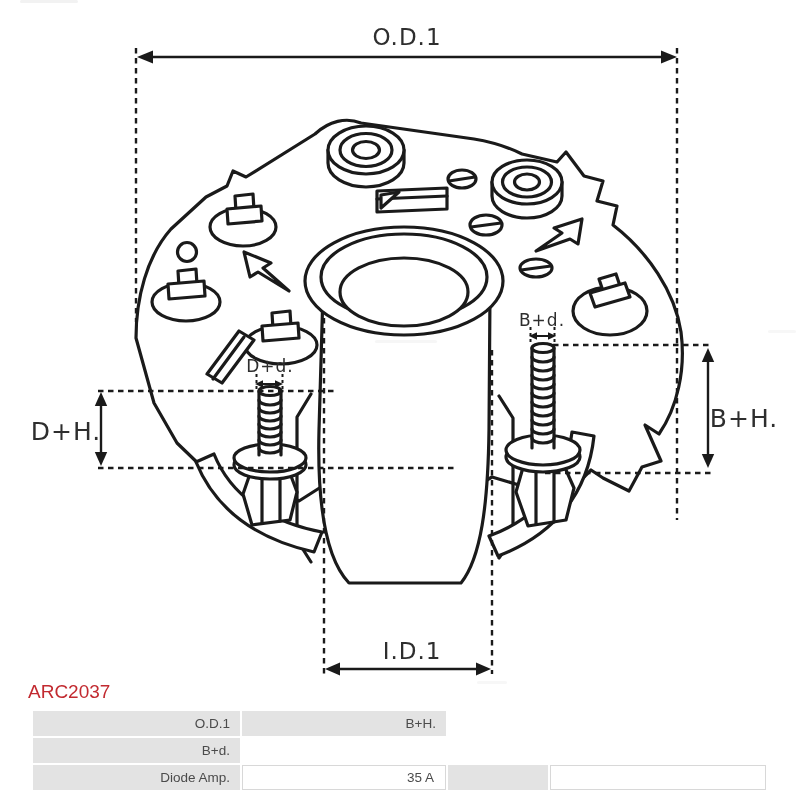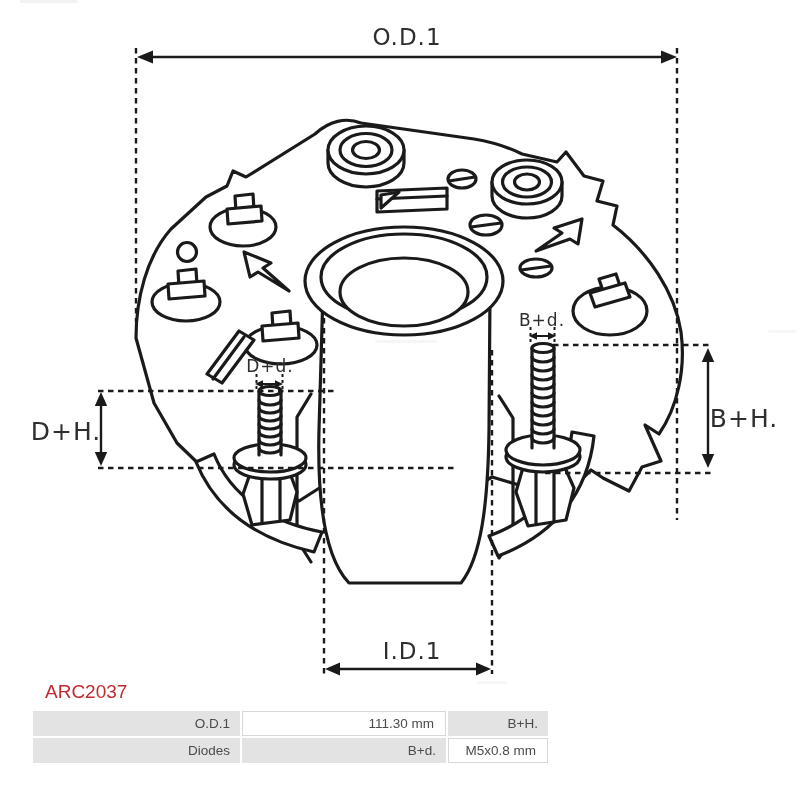--- a/index.html
+++ b/index.html
@@ -1,20 +1,20 @@
 <!DOCTYPE html>
 <html><head>
 <meta charset="utf-8">
 <style>
   html,body{margin:0;padding:0;background:#fff;}
   #stage{position:relative;width:800px;height:800px;background:#fff;overflow:hidden;
          font-family:"DejaVu Sans","Liberation Sans",sans-serif;}
   svg text{font-family:"DejaVu Sans","Liberation Sans",sans-serif;fill:#2e2e2e;letter-spacing:1px;}
   .smudge{position:absolute;background:rgba(160,160,160,.28);border-radius:2px;}
-  #part-number{position:absolute;left:45px;top:681px;font-size:19px;color:#c22a30;
+  #part-number{position:absolute;left:28px;top:681px;font-size:19px;color:#c22a30;
                font-family:"Liberation Sans",sans-serif;}
   #spec-table{position:absolute;left:33px;top:711px;width:733px;
               font-family:"Liberation Sans",sans-serif;font-size:13.5px;color:#4b4b4b;}
   .spec-row{display:grid;grid-template-columns:207px 204px 100px 216px;column-gap:2px;
             margin-bottom:2px;}
   .cell{height:25px;line-height:25px;text-align:right;white-space:nowrap;overflow:hidden;}
   .lbl{background:#e3e3e3;padding:0 10px;}
   .val{background:#fff;border:1px solid #d8d8d8;padding:0 11px;height:23px;line-height:23px;}
 </style>
 </head>
@@ -176,23 +176,26 @@
     </g>
   </svg>
 
   
   <div id="part-number">ARC2037</div>
 
   
   <div id="spec-table">
     <div class="spec-row">
       <div class="cell lbl">O.D.1</div>
-      <div class="cell val">111.30 mm</div>
       <div class="cell lbl">B+H.</div>
     </div>
     <div class="spec-row">
-      <div class="cell lbl">Diodes</div>
       <div class="cell lbl">B+d.</div>
-      <div class="cell val">M5x0.8 mm</div>
+    </div>
+    <div class="spec-row">
+      <div class="cell lbl">Diode Amp.</div>
+      <div class="cell val">35 A</div>
+      <div class="cell lbl"></div>
+      <div class="cell val"></div>
     </div>
   </div>
 
 </div>
 
 </body></html>

